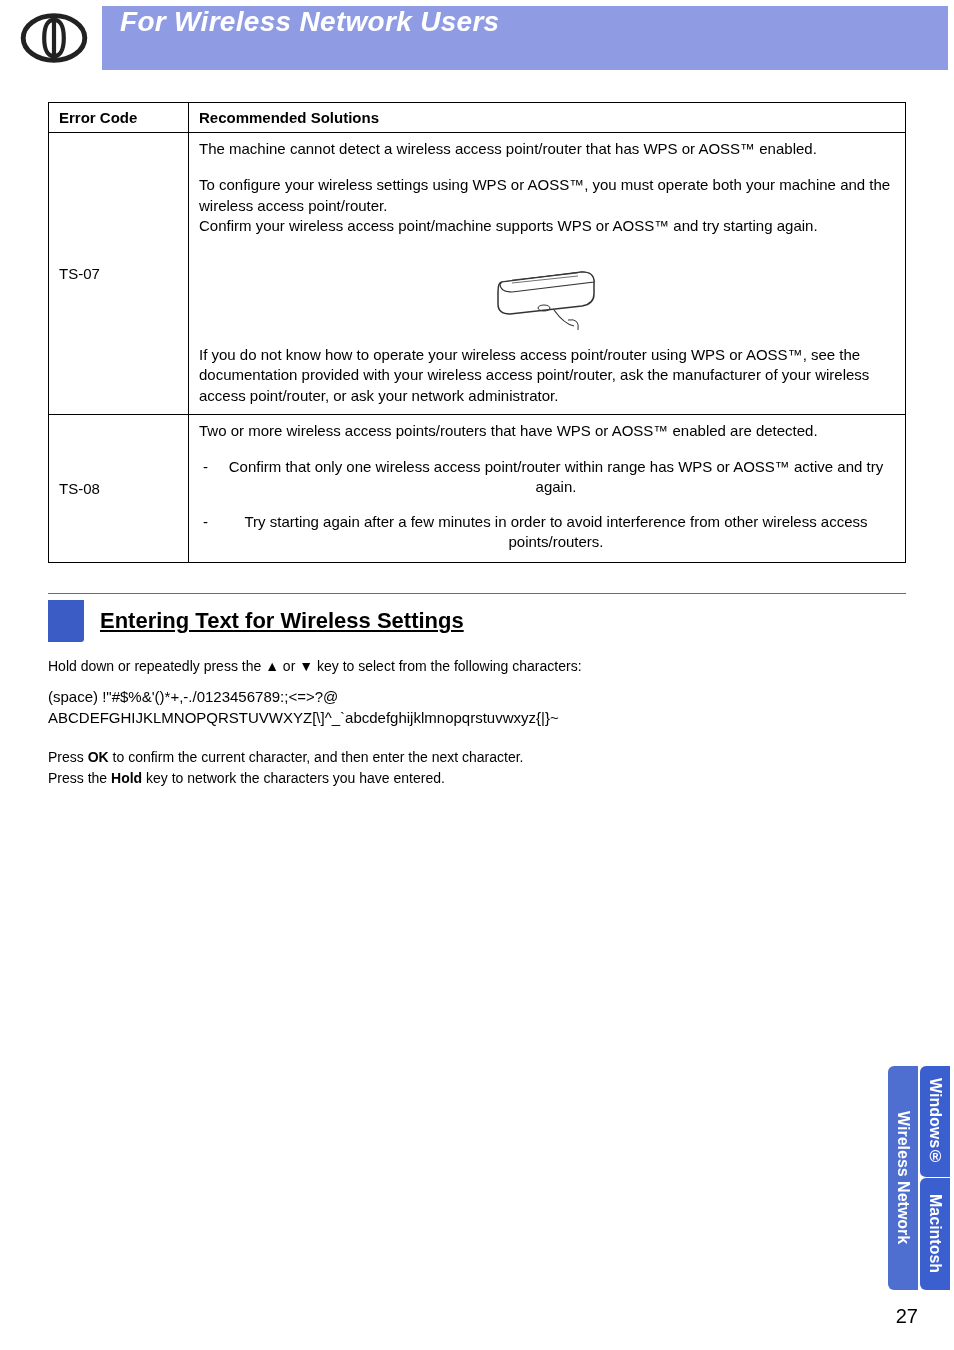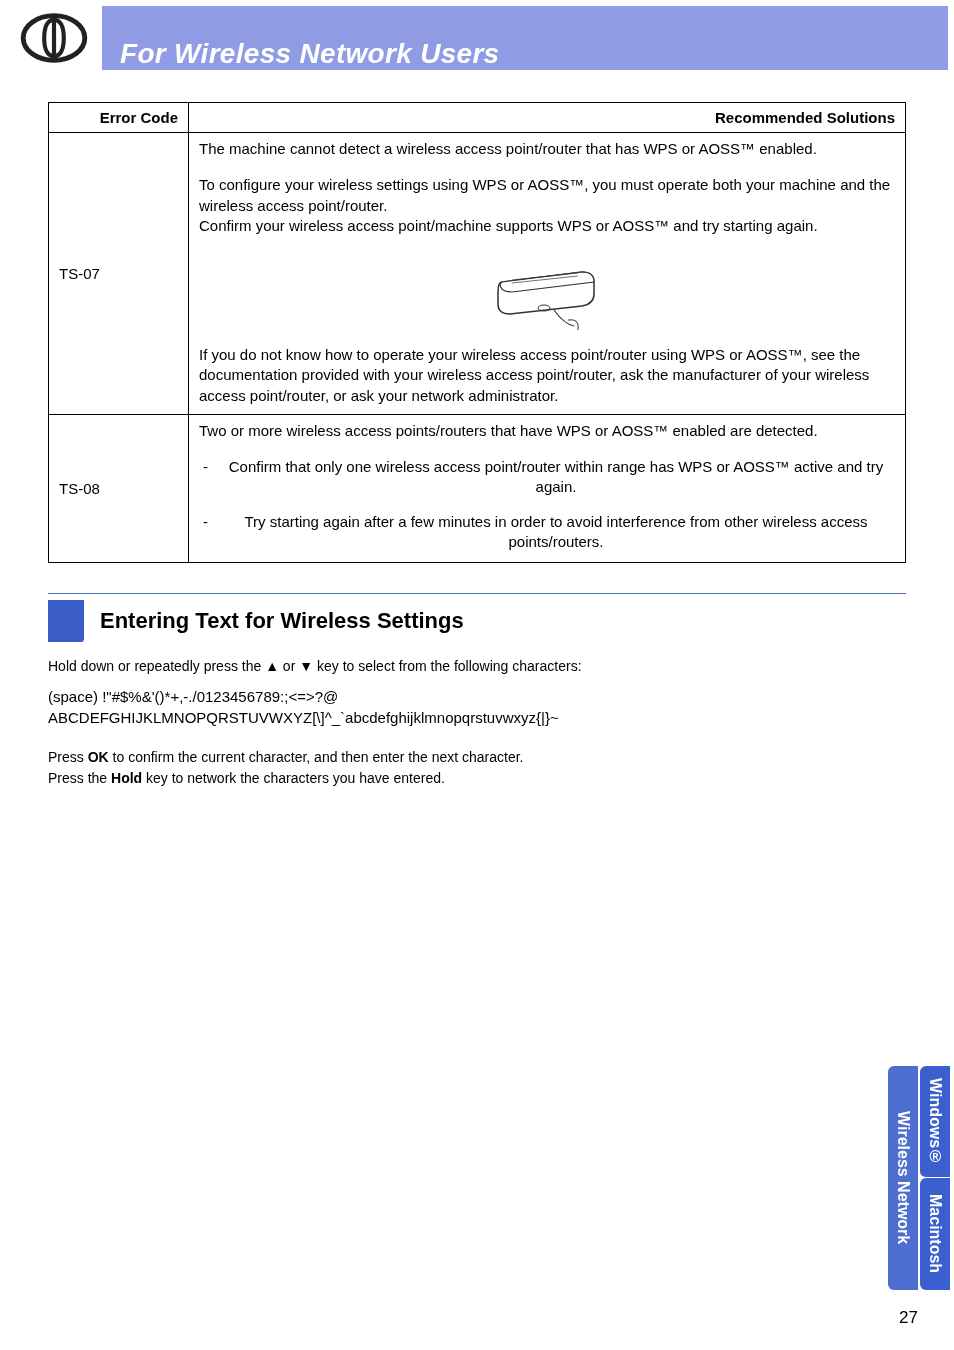--- a/index.html
+++ b/index.html
@@ -1,45 +1,45 @@
 <!DOCTYPE html>
 <html><head>
   <meta charset="utf-8">
   <style>
     * { box-sizing: border-box; margin: 0; padding: 0; }
     body { font-family: Arial, Helvetica, sans-serif; width: 954px; height: 1350px; position: relative; background: #fff; color: #000; }
-    .header-banner { display: flex; align-items: flex-end; background: #8f9ce3; height: 64px; margin: 6px 6px 0 6px; }
+    .header-banner { display: flex; align-items: flex-start; background: #8f9ce3; height: 64px; margin: 6px 6px 0 6px; }
     .header-icon-box { width: 96px; height: 64px; display: flex; align-items: center; justify-content: center; background: #fff; border-top-right-radius: 0; }
     .header-icon-box .icon-wrap { width: 70px; height: 56px; display:flex; align-items:center; justify-content:center; }
     .header-title { color: #fff; font-weight: bold; font-size: 28px; font-style: italic; margin-left: 18px; letter-spacing: .3px; }
     .content { padding: 32px 48px 0 48px; }
     table.err { width: 100%; border-collapse: collapse; border: 1px solid #000; }
     table.err th, table.err td { border: 1px solid #000; padding: 6px 10px; font-size: 15px; vertical-align: middle; }
-    table.err th { text-align: right; font-weight: bold; }
+    table.err th { text-align: left; font-weight: bold; }
     table.err td.code-cell { width: 140px; vertical-align: middle; }
     .sol-block p { margin: 0 0 16px 0; line-height: 1.35; }
     .sol-block p:last-child { margin-bottom: 0; }
     .router-fig { text-align: center; margin: 2px 0 10px 0; }
     .bullets { margin: 6px 0 0 0; padding-left: 0; list-style: none; }
     .bullets li { position: relative; padding-left: 18px; margin: 14px 0 4px 0; line-height: 1.35; text-align: center; }
     .bullets li::before { content: "-"; position: absolute; left: 4px; }
     .blue-hr { border: none; border-top: 1px solid #4d6fb5; margin: 30px 0 0 0; }
     .sect-heading-wrap { display: flex; align-items: stretch; margin-top: 6px; }
     .blue-chip { width: 36px; background: #3b5cc4; border-radius: 0 0 3px 0; margin-right: 16px; }
-    .sect-heading { font-weight: bold; font-size: 22px; padding: 8px 0; }
+    .sect-heading { font-weight: bold; font-size: 22px; padding: 8px 0; text-decoration: underline; }
     .para { font-size: 14px; line-height: 1.45; margin: 14px 0 0 0; }
     .charset { font-size: 15px; line-height: 1.4; margin: 10px 0 0 0; }
     .side-tabs { position: absolute; right: 4px; bottom: 60px; display: flex; flex-direction: row; }
     .tab-col { display: flex; flex-direction: column; }
     .side-tab { writing-mode: vertical-rl; text-orientation: mixed; color: #fff; font-weight: bold; font-size: 16px; padding: 12px 6px; text-align: center; border-radius: 6px 0 0 6px; margin-top: 0; }
     .tab-wireless { background: #4e6fcf; height: 224px; display:flex; align-items:center; justify-content:center; }
     .tab-right-col { display:flex; flex-direction:column; margin-left:2px; }
     .tab-win { background: #3b5fcf; height:112px; display:flex; align-items:center; justify-content:center; border-bottom: 1px solid #fff; }
     .tab-mac { background: #3b5fcf; height:112px; display:flex; align-items:center; justify-content:center; }
-    .page-num { position: absolute; right: 36px; bottom: 22px; font-size: 17px; }
+    .page-num { position: absolute; right: 36px; bottom: 22px; font-size: 20px; }
   </style>
 </head>
 <body>
 
 <div class="header-banner">
   <div class="header-icon-box">
     <span class="icon-wrap">
       <svg viewBox="0 0 100 80" width="70" height="56">
         <ellipse cx="50" cy="40" rx="44" ry="32" fill="none" stroke="#222" stroke-width="7"></ellipse>
         <path d="M50 14 C 42 14 36 22 36 40 C 36 58 42 66 50 66 C 58 66 64 58 64 40 C 64 22 58 14 50 14 Z" fill="none" stroke="#222" stroke-width="6"></path>

